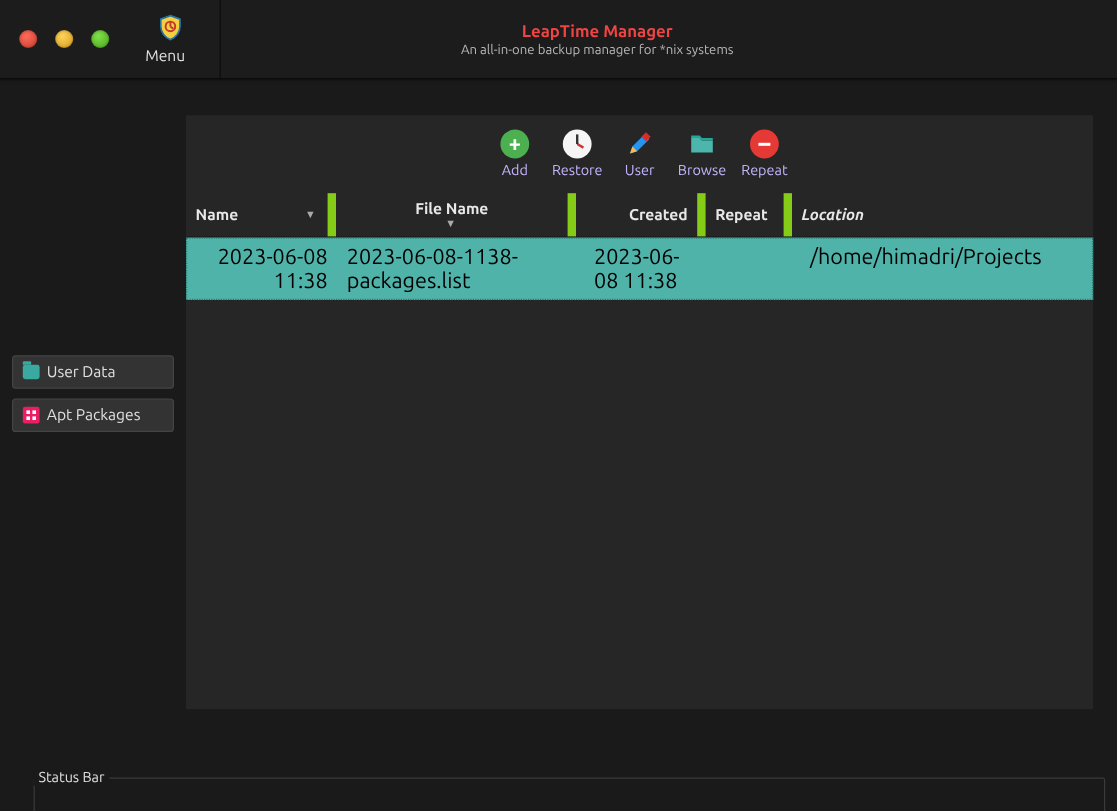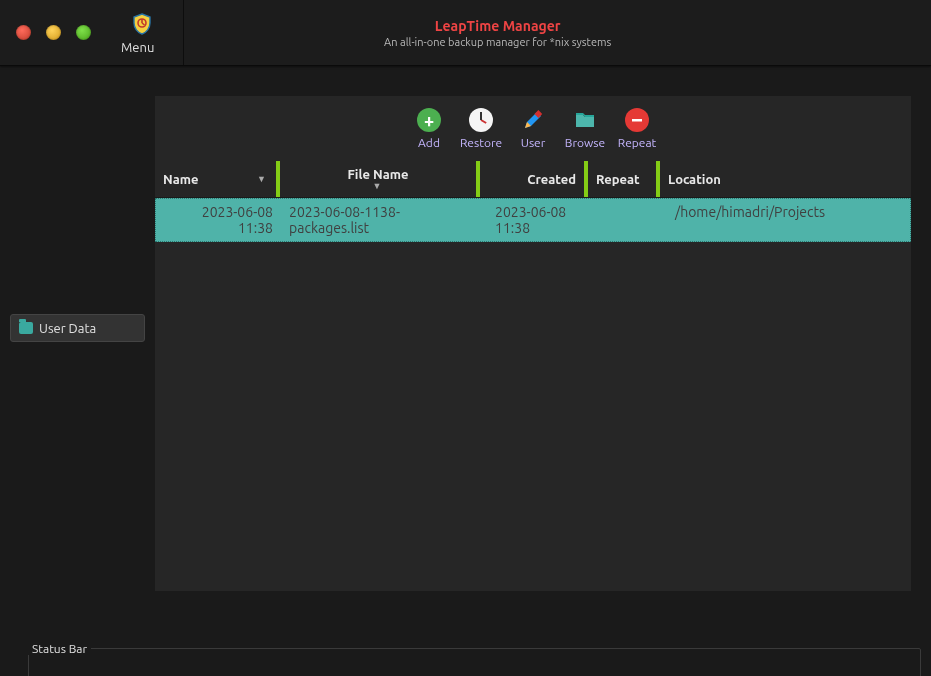--- a/index.html
+++ b/index.html
@@ -135,40 +135,40 @@
       border-bottom: 1px solid #1a1a1a;
     }
     .th {
       padding: 6px 8px;
       font-weight: 600;
       font-size: 13px;
       color: #e8e8e8;
       display: flex;
       align-items: center;
       justify-content: space-between;
-      border-right: 4px solid #84cc16;
-    }
-    .th:last-child { border-right: none; }
+      border-right: 7px solid #84cc16;
+    }
+    .th:last-child { border-right: none; font-style: italic; }
     .sort-caret {
       font-size: 9px;
       color: #aaa;
       margin-right: 2px;
     }
     .col-name { width: 125px; }
     .col-file { width: 200px; flex-direction: column; }
     .col-created { width: 108px; justify-content: flex-end; }
     .col-repeat { width: 72px; }
     .col-location { flex: 1; }
     .table-row {
       display: flex;
       background: #4fb3a9;
-      color: #404040;
+      color: #000000;
       border: 1px dotted #2a7870;
       padding: 2px 0;
-      font-size: 14px;
+      font-size: 18px;
     }
     .td { padding: 3px 8px; }
     .td-name { width: 125px; text-align: right; }
     .td-file { width: 200px; }
     .td-created { width: 108px; padding-left: 14px; }
     .td-repeat { width: 72px; }
     .td-location { flex: 1; padding-left: 14px; }
     .status-area {
       padding: 0 10px 10px 28px;
       margin-top: 44px;
@@ -216,20 +216,31 @@
     <div class="title-sub">An all-in-one backup manager for *nix systems</div>
   </div>
 </div>
 
 <div class="body-area">
   <div class="sidebar">
     <div class="sidebar-btn">
       <span class="folder-icon"></span>
       <span>User Data</span>
     </div>
+    <div class="sidebar-btn">
+      <span class="pkg-icon">
+        <svg width="10" height="10" viewBox="0 0 10 10">
+            <rect x="1" y="1" width="3" height="3" fill="#fff"></rect>
+            <rect x="6" y="1" width="3" height="3" fill="#fff"></rect>
+            <rect x="1" y="6" width="3" height="3" fill="#fff"></rect>
+            <rect x="6" y="6" width="3" height="3" fill="#fff"></rect>
+          </svg>
+      </span>
+      <span>Apt Packages</span>
+    </div>
   </div>
 
   <div class="main-panel">
     <div class="content-card">
       <div class="toolbar">
         <div class="tool-btn">
           <div class="tool-icon icon-add">+</div>
           <span class="tool-label">Add</span>
         </div>
         <div class="tool-btn">

